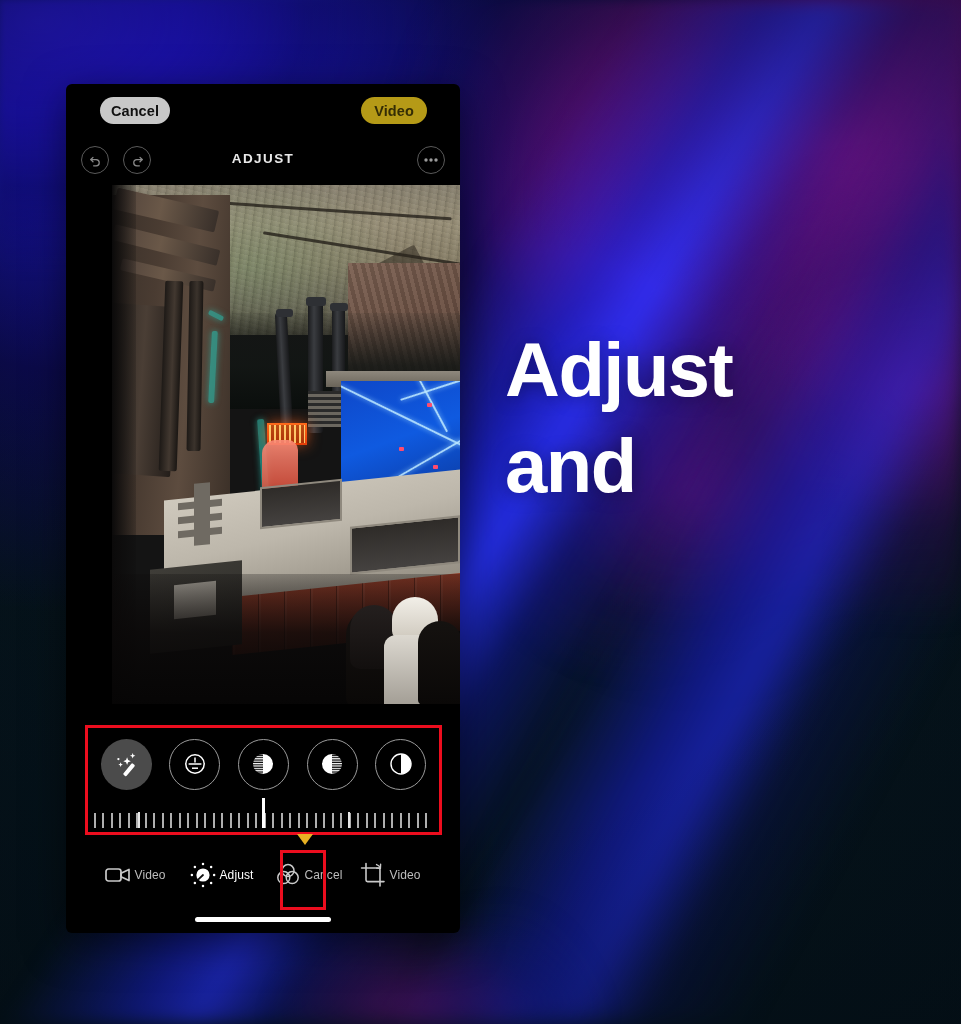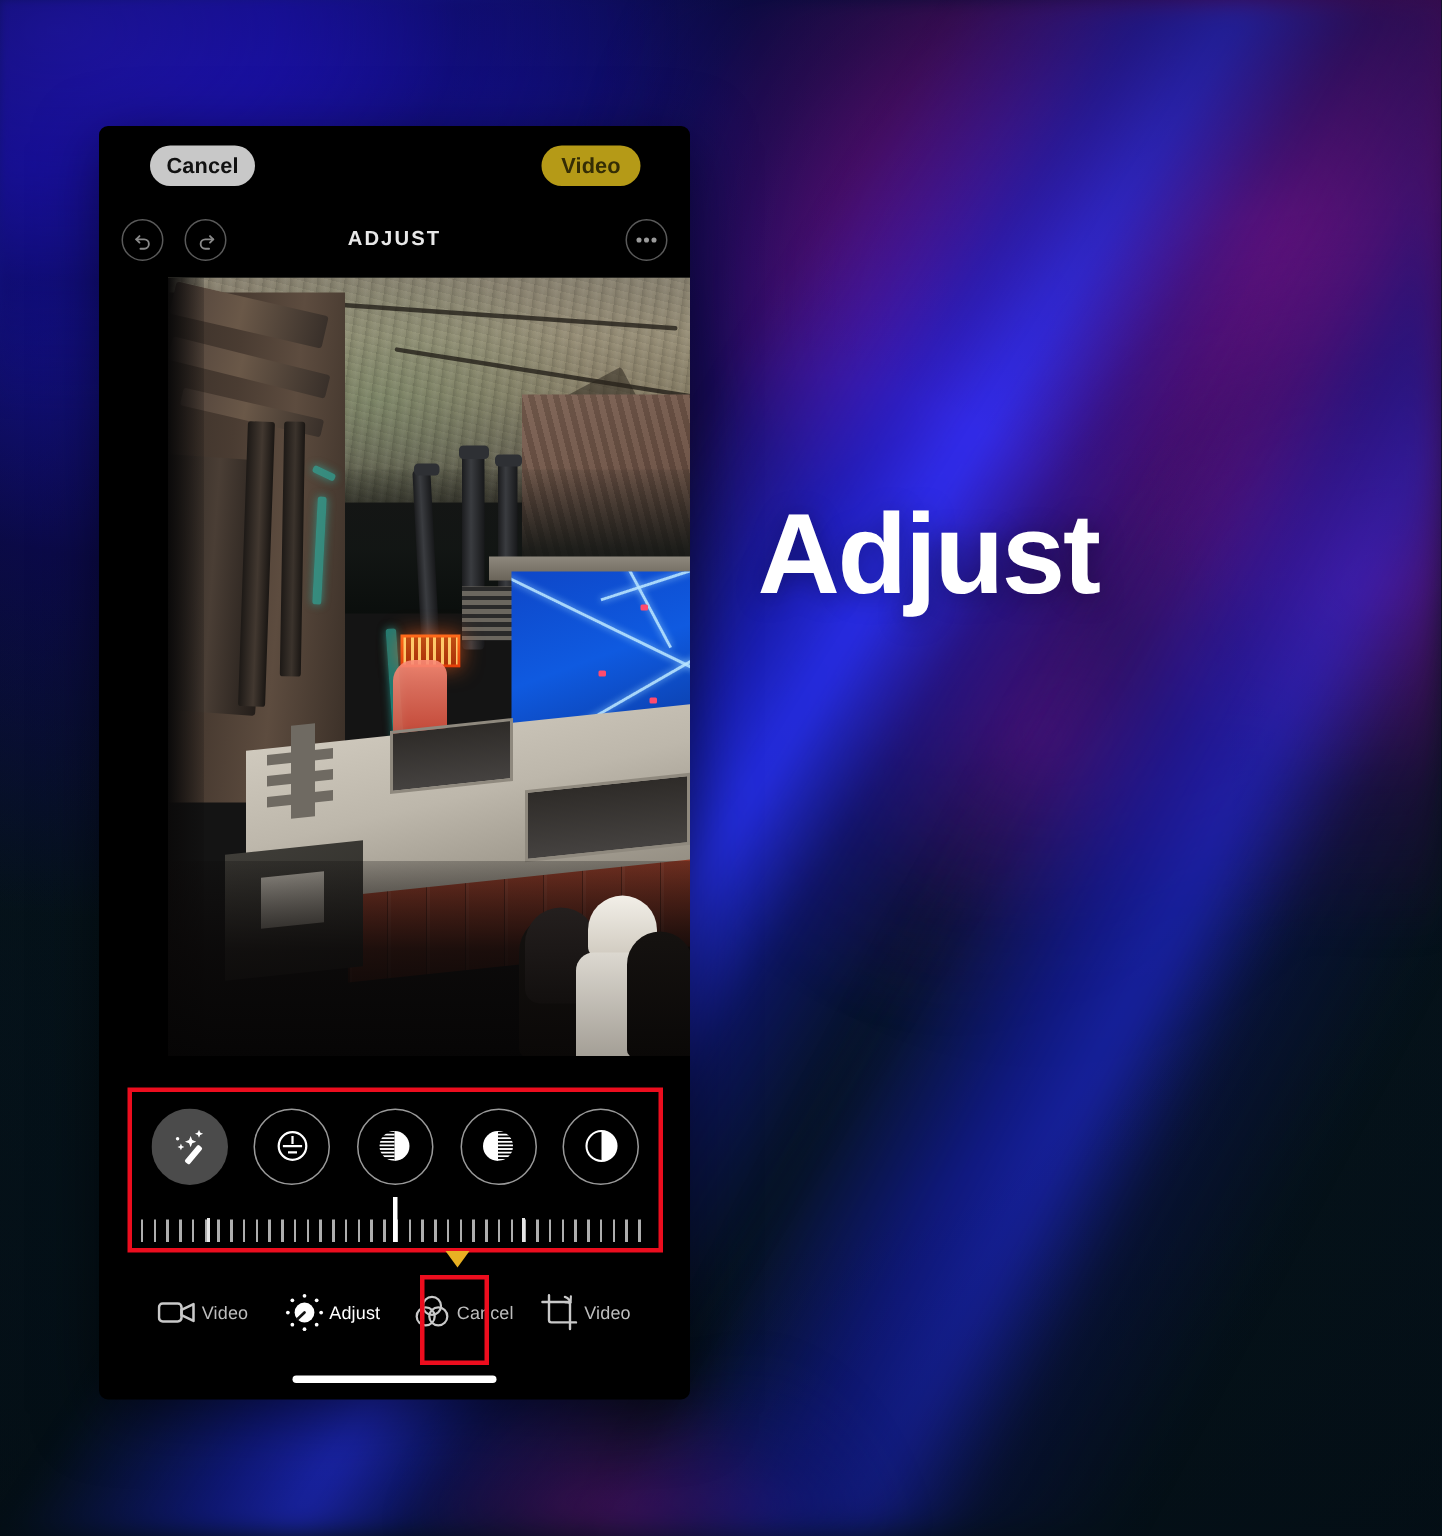--- a/index.html
+++ b/index.html
@@ -495,20 +495,21 @@
   <div class="bg-layer bg-blue-corner"></div>
   <div class="bg-layer bg-magenta1"></div>
   <div class="bg-layer bg-magenta2"></div>
   <div class="bg-layer bg-blue-streak"></div>
   <div class="bg-layer bg-blue-streak2"></div>
   <div class="bg-layer bg-plume"></div>
   <div class="bg-layer bg-vignette"></div>
 
   <div id="headline">
     <span class="hl-line">Adjust</span>
+    <span class="hl-line">and</span>
   </div>
 
   <div id="phone">
 
     <div class="topbar">
       <div class="pill pill-cancel">Cancel</div>
       <div class="pill pill-done">Video</div>
     </div>
 
     <div class="editbar">

